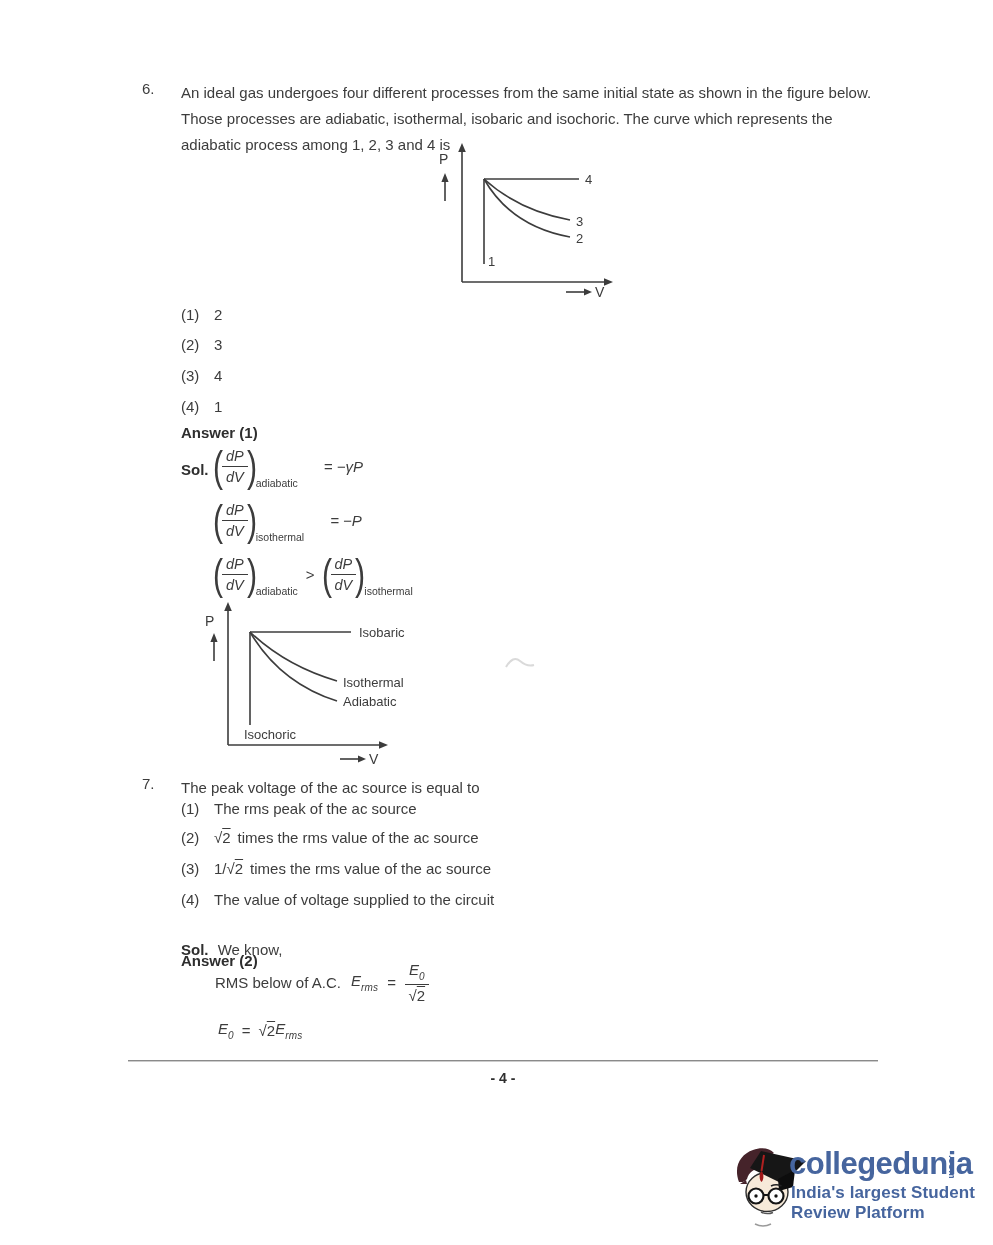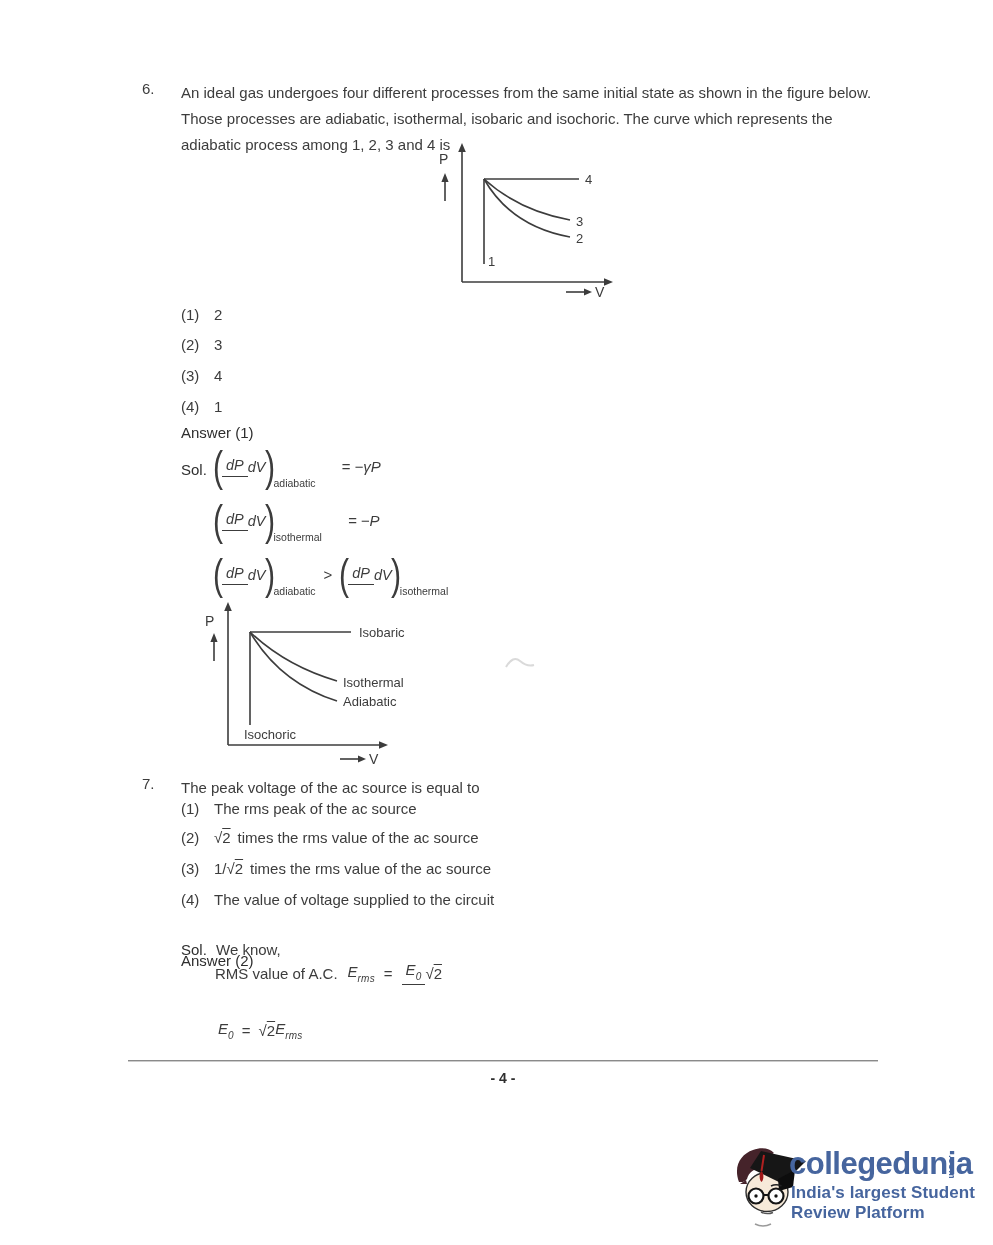--- a/index.html
+++ b/index.html
@@ -2,34 +2,34 @@
 <html><head>
 <meta charset="utf-8">
 <style>
   html,body { margin:0; padding:0; background:#ffffff; }
   .page {
     position:relative; width:993px; height:1245px; background:#ffffff;
     font-family:"Liberation Sans", sans-serif; font-size:15px; color:#3c3c3c;
     overflow:hidden;
   }
   .abs { position:absolute; }
-  .bold { font-weight:normal; color:#2e2e2e; }
+  .bold { font-weight:bold; color:#2e2e2e; }
   .qtext { line-height:26px; }
   .optrow { position:absolute; display:flex; align-items:baseline; }
   .optkey { display:inline-block; width:33px; flex:0 0 33px; }
   .rad-pre:empty, .radicand:empty { display:none; }
   .rad-pre { font-style:normal; }
   .radicand { text-decoration:overline; }
   .optmath .radicand:not(:empty) { margin-right:7px; }
   .math { font-style:italic; }
   .sub { font-size:10px; vertical-align:-5px; font-style:italic; letter-spacing:0.2px; }
   .eqrow { position:absolute; display:flex; align-items:center; }
   .bigp { font-size:42px; font-weight:300; line-height:0.95; transform:scaleX(0.72);
           margin:0 -3px; color:#3c3c3c; font-family:"Liberation Sans",sans-serif; }
-  .frac { display:inline-flex; flex-direction:row; align-items:center;
+  .frac { display:inline-flex; flex-direction:column; align-items:center;
           font-size:14.5px; line-height:1.18; }
   .fnum { border-bottom:1.4px solid #3c3c3c; padding:0 4px 1.5px; font-style:italic; }
   .fden { padding-top:1.5px; }
   .fden.math { }
   .eqsub { font-size:10.5px; transform:translateY(16px); margin-left:0px; color:#3c3c3c; }
   .eqrhs { margin-left:10px; font-style:italic;text-align:right; }
   .eqop { margin:0 8px; }
   .footer-rule { position:absolute; left:128px; top:1060px; width:750px; height:1px;
                  background:#8a8a8a; border-bottom:1px solid #cccccc; }
   .pagenum { position:absolute; left:128px; top:1070px; width:750px; text-align:center;
@@ -184,21 +184,21 @@
   </div>
 
   <div class="abs bold" style="left:181px; top:916px;margin-top:36px;">Answer (2)</div>
 
   <div class="abs" style="left:181px; top:941px;">
     <span class="bold">Sol.</span>
     <span style="margin-left:5px;">We know,</span>
   </div>
 
   <div class="eqrow" style="left:215px; top:961px;">
-    <span>RMS value of A.C.</span>
+    <span>RMS below of A.C.</span>
     <span class="math" style="margin-left:10px;"><span>E</span><span class="sub">rms</span></span>
     <span style="margin:0 9px;">=</span>
     <span class="frac" style="font-size:15px;">
       <span class="fnum"><span>E</span><span class="sub">0</span></span>
       <span class="fden"><span class="rad-pre">√</span><span class="radicand">2</span></span>
     </span>
   </div>
 
   <div class="eqrow" style="left:218px; top:1020px;">
     <span class="math"><span>E</span><span class="sub">0</span></span>

